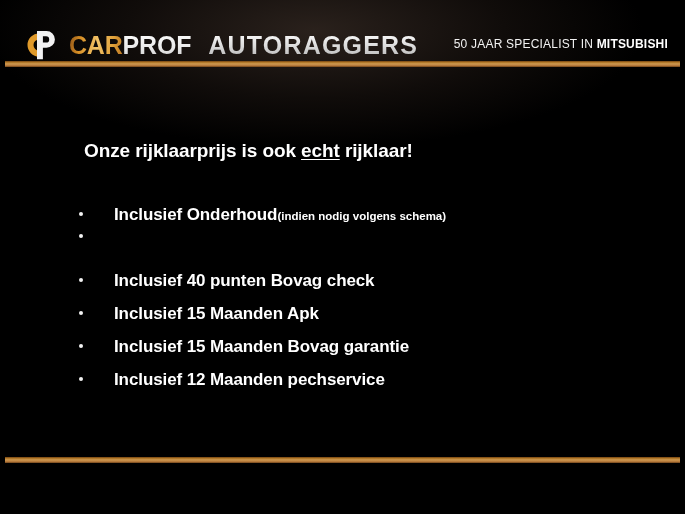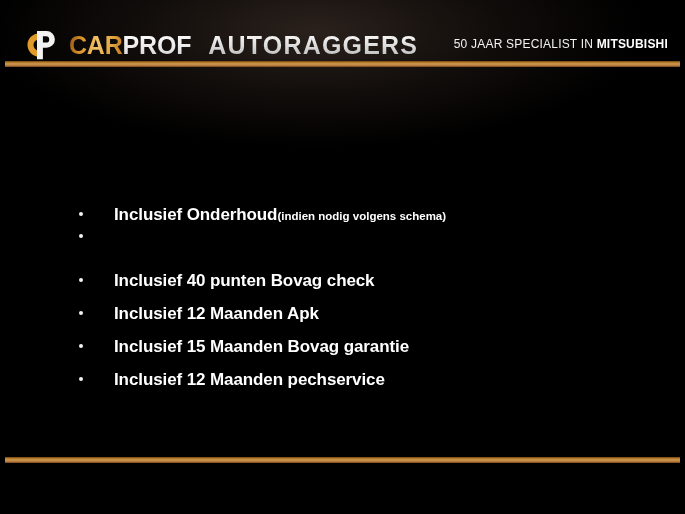--- a/index.html
+++ b/index.html
@@ -117,39 +117,40 @@
       <div class="wordmark"><span class="wm-car">CAR</span><span class="wm-prof">PROF</span></div>
 
       <div class="sub-brand">AUTORAGGERS</div>
     </div>
 
     <div class="tagline"><span>50 JAAR SPECIALIST IN </span><b>MITSUBISHI</b></div>
   </div>
 
   <div class="rule rule-top"></div>
 
+  <div class="headline"><span>Onze rijklaarprijs is ook </span><u>echt</u><span> rijklaar!</span></div>
 
   <ul class="bullets">
     <li class="bullet">
       <span class="dot"></span>
       <span class="b-main">Inclusief Onderhoud</span>
       <span class="b-note">(indien nodig volgens schema)</span>
     </li>
     <li class="bullet">
       <span class="dot"></span>
       <span class="b-note"></span>
     </li>
     <li class="bullet">
       <span class="dot"></span>
       <span class="b-main">Inclusief 40 punten Bovag check</span>
       <span class="b-note"></span>
     </li>
     <li class="bullet">
       <span class="dot"></span>
-      <span class="b-main">Inclusief 12 Maanden Apk</span>
+      <span class="b-main">Inclusief 15 Maanden Apk</span>
       <span class="b-note"></span>
     </li>
     <li class="bullet">
       <span class="dot"></span>
       <span class="b-main">Inclusief 15 Maanden Bovag garantie</span>
       <span class="b-note"></span>
     </li>
     <li class="bullet">
       <span class="dot"></span>
       <span class="b-main">Inclusief 12 Maanden pechservice</span>

